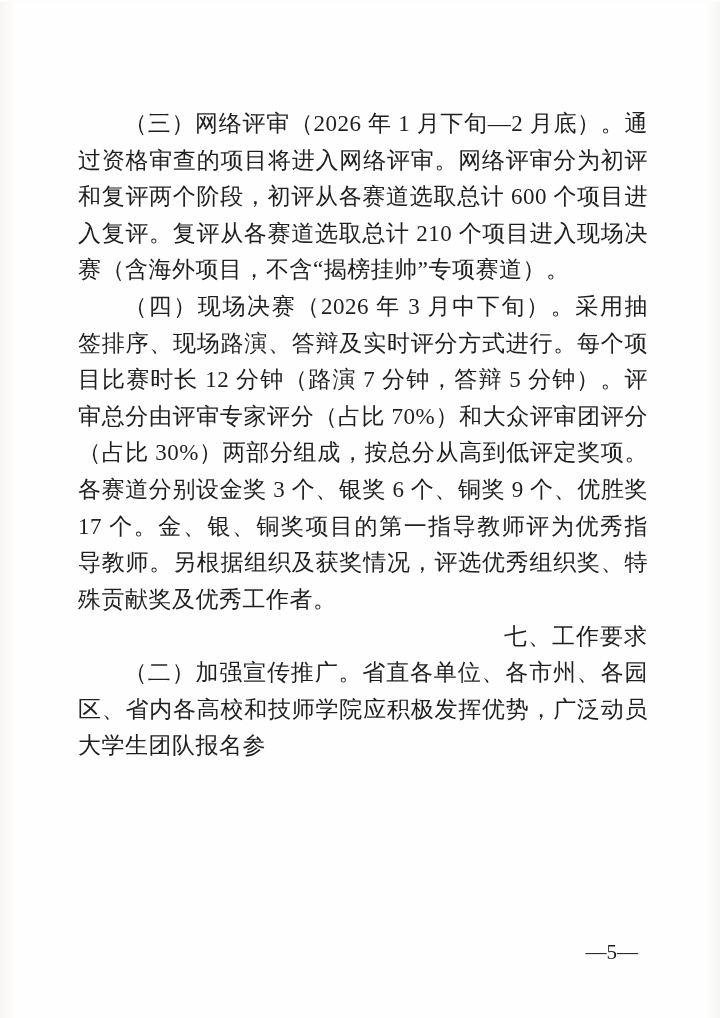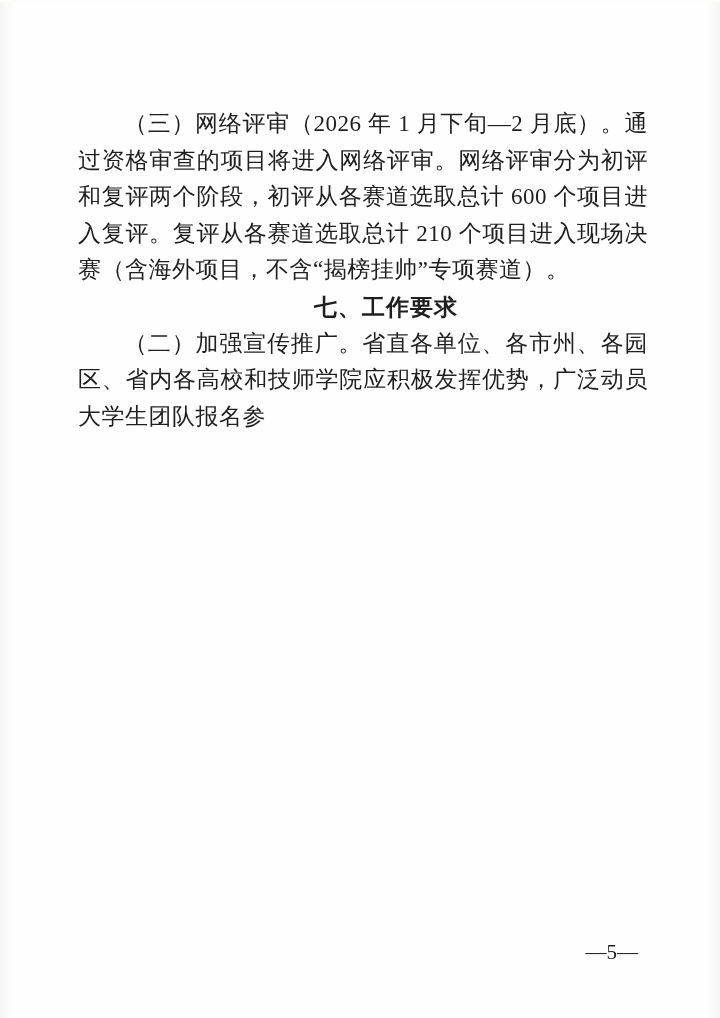--- a/index.html
+++ b/index.html
@@ -33,37 +33,38 @@
     text-align: justify;
     letter-spacing: 0.5px;
   }
   .content p {
     margin: 0;
     padding: 0;
     text-indent: 2em;
   }
   .content p.heading {
     font-family: "Liberation Sans", "DejaVu Sans", sans-serif;
-    font-weight: bold;
-    text-align: center;
+    font-weight: normal;
+    text-align: right;
     letter-spacing: 1px;
   }
   .page-number {
     position: absolute;
     right: 82px;
     top: 938px;
     font-size: 21px;
     color: #1a1a1a;
     letter-spacing: 0px;
     font-family: "Liberation Serif", "DejaVu Serif", serif;
   }
 </style>
 </head>
 <body>
 
 <div class="page">
   <div class="content">
     <p>（三）网络评审（2026 年 1 月下旬—2 月底）。通过资格审查的项目将进入网络评审。网络评审分为初评和复评两个阶段，初评从各赛道选取总计 600 个项目进入复评。复评从各赛道选取总计 210 个项目进入现场决赛（含海外项目，不含“揭榜挂帅”专项赛道）。</p>
+    <p>（四）现场决赛（2026 年 3 月中下旬）。采用抽签排序、现场路演、答辩及实时评分方式进行。每个项目比赛时长 12 分钟（路演 7 分钟，答辩 5 分钟）。评审总分由评审专家评分（占比 70%）和大众评审团评分（占比 30%）两部分组成，按总分从高到低评定奖项。各赛道分别设金奖 3 个、银奖 6 个、铜奖 9 个、优胜奖 17 个。金、银、铜奖项目的第一指导教师评为优秀指导教师。另根据组织及获奖情况，评选优秀组织奖、特殊贡献奖及优秀工作者。</p>
     <p class="heading">七、工作要求</p>
     <p>（二）加强宣传推广。省直各单位、各市州、各园区、省内各高校和技师学院应积极发挥优势，广泛动员大学生团队报名参</p>
   </div>
   <div class="page-number">—5—</div>
 </div>
 
 </body></html>

